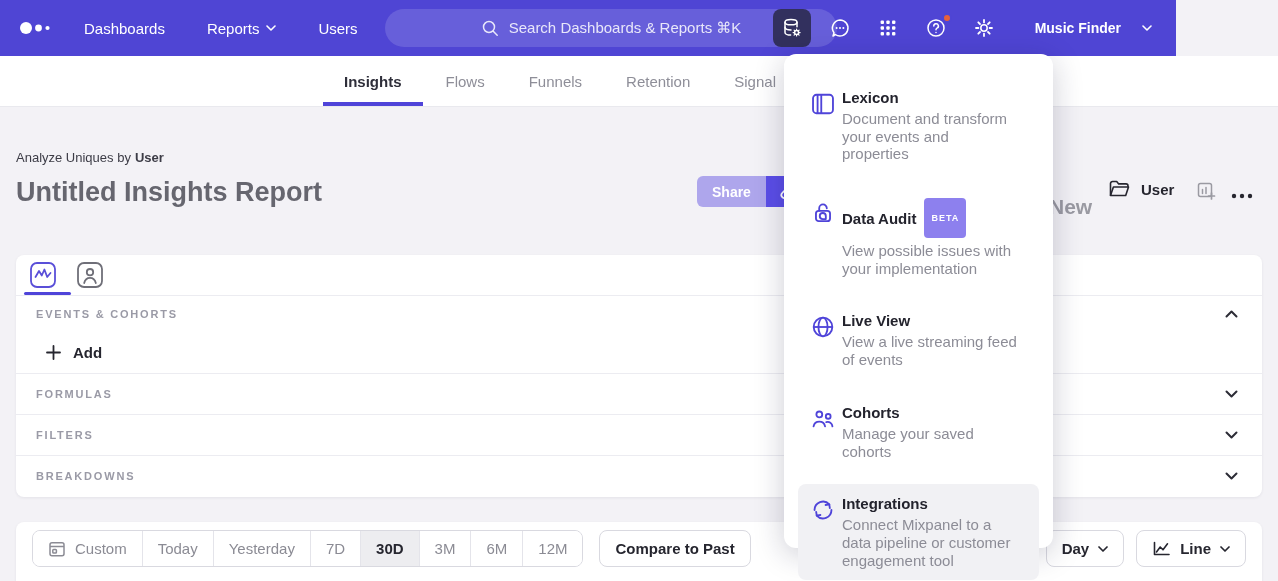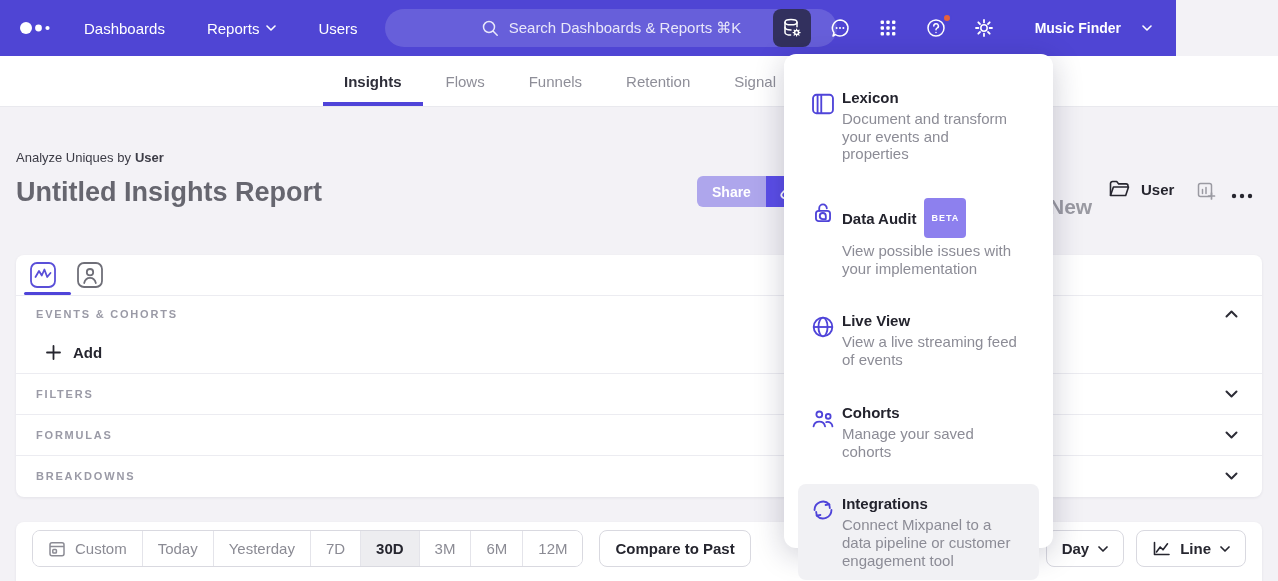--- a/index.html
+++ b/index.html
@@ -282,29 +282,29 @@
   <div class="add-row">
     <button class="add-btn">
       <svg width="15" height="15" viewBox="0 0 15 15">
           <path d="M7.5 1v13M1 7.5h13" stroke="#26262f" stroke-width="1.8" stroke-linecap="round"></path>
         </svg>
       <span>Add</span>
     </button>
   </div>
 
   <div class="collapse-row">
-    <span class="section-label">FILTERS</span>
+    <span class="section-label">FORMULAS</span>
     <span class="chev-btn">
       <svg width="13" height="8" viewBox="0 0 13 8">
           <path d="M1.5 1.5l5 5 5-5" stroke="#2c2c36" stroke-width="2" fill="none" stroke-linecap="round" stroke-linejoin="round"></path>
         </svg>
     </span>
   </div>
   <div class="collapse-row">
-    <span class="section-label">FORMULAS</span>
+    <span class="section-label">FILTERS</span>
     <span class="chev-btn">
       <svg width="13" height="8" viewBox="0 0 13 8">
           <path d="M1.5 1.5l5 5 5-5" stroke="#2c2c36" stroke-width="2" fill="none" stroke-linecap="round" stroke-linejoin="round"></path>
         </svg>
     </span>
   </div>
   <div class="collapse-row">
     <span class="section-label">BREAKDOWNS</span>
     <span class="chev-btn">
       <svg width="13" height="8" viewBox="0 0 13 8">

